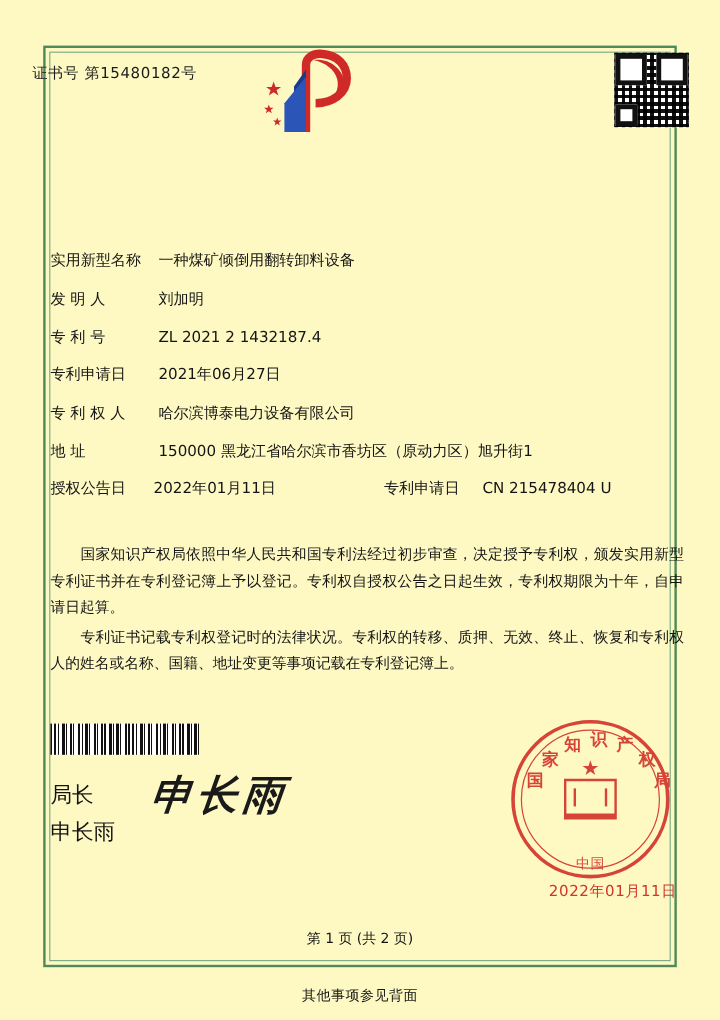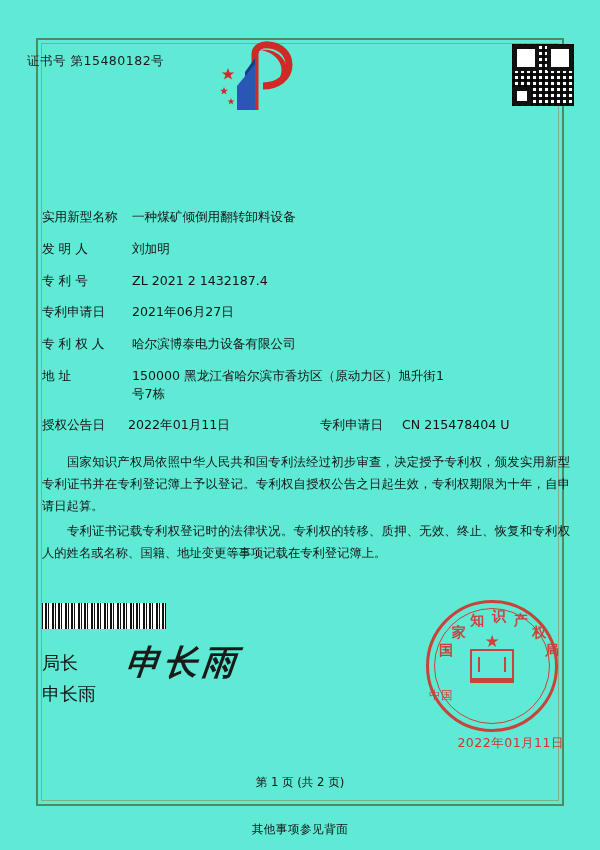--- a/index.html
+++ b/index.html
@@ -5,21 +5,21 @@
   * { box-sizing: border-box; }
   html, body {
     margin: 0; padding: 0;
     width: 600px; height: 850px;
     background: #ffffff;
     font-family: "DejaVu Sans", sans-serif;
   }
   #page {
     position: relative;
     width: 600px; height: 850px;
-    background: #5eead4;
+    background: #fef9c3;
     overflow: hidden;
   }
   
   .frame-outer {
     position: absolute;
     left: 36px; top: 38px;
     width: 528px; height: 768px;
     border: 2px solid #4e8a5a;
   }
   .frame-inner {
@@ -220,21 +220,22 @@
   .seal .ctext span {
     position: absolute;
     left: 50%; top: 50%;
     font-size: 14px;
     font-weight: bold;
     font-family: "DejaVu Serif", serif;
     transform-origin: 0 0;
   }
   .seal .bdate {
     position: absolute;
-    left: 0; right: 0; bottom: 26px;
+    left: 0; right: 0; bottom: 2px;
+    text-align: center;
     font-size: 11.5px;
     color: #d2352c;
     letter-spacing: 0.5px;
   }
   .seal-date {
     position: absolute;
     right: 36px; top: 735px;
     font-size: 12.5px;
     color: #d2352c;
     letter-spacing: 0.5px;
@@ -309,21 +310,20 @@
 
     <div class="row">
       <div class="lbl">专 利 权 人</div>
       <div class="val">哈尔滨博泰电力设备有限公司</div>
     </div>
 
     <div class="row">
       <div class="lbl spread">地      址</div>
       <div class="val">
         <span>150000 黑龙江省哈尔滨市香坊区（原动力区）旭升街1</span>
-        <span class="l2">号7栋</span>
       </div>
     </div>
 
     <div class="row-split">
       <div class="half">
         <div class="lbl">授权公告日</div>
         <div class="val">2022年01月11日</div>
       </div>
       <div class="half second">
         <div class="lbl">专利申请日</div>

